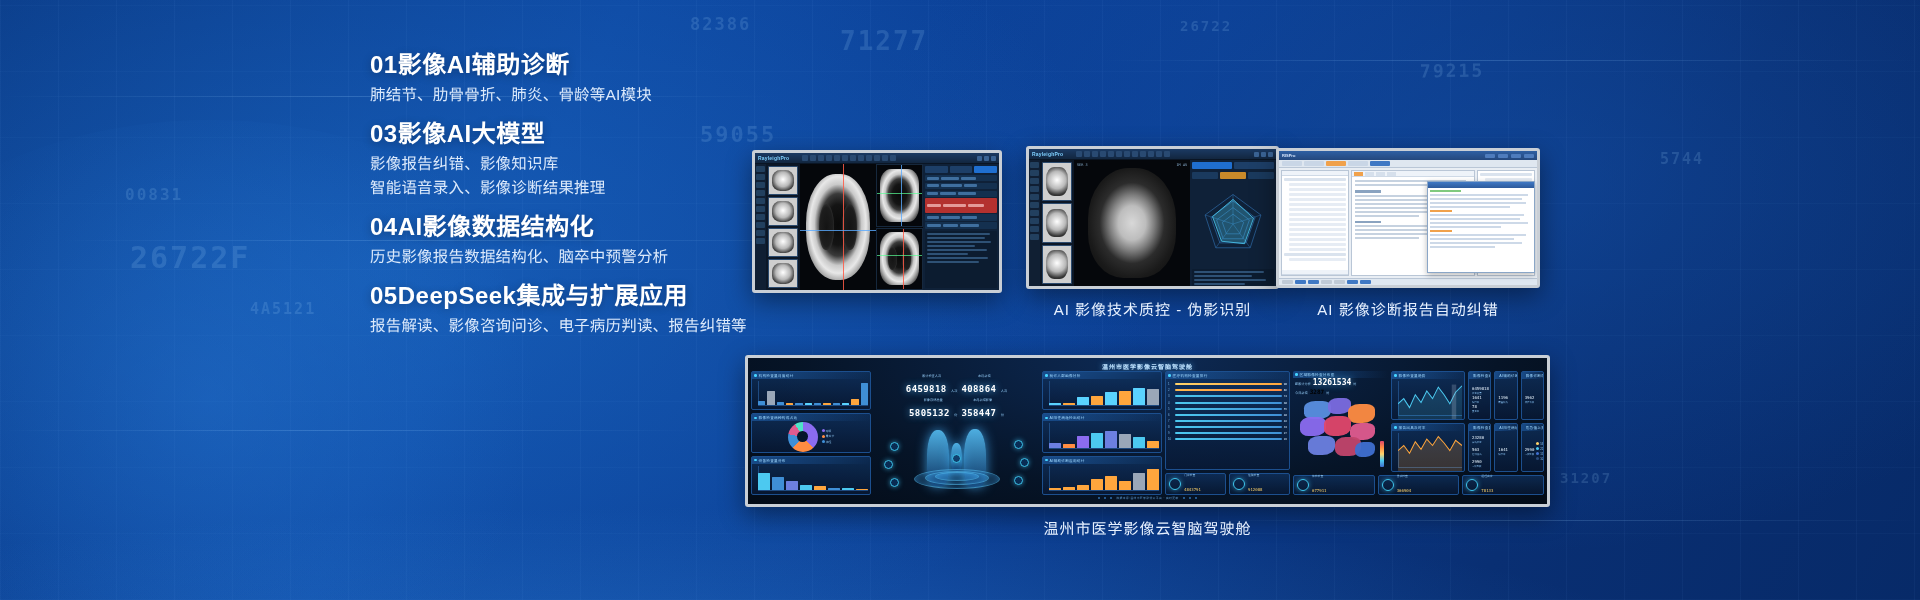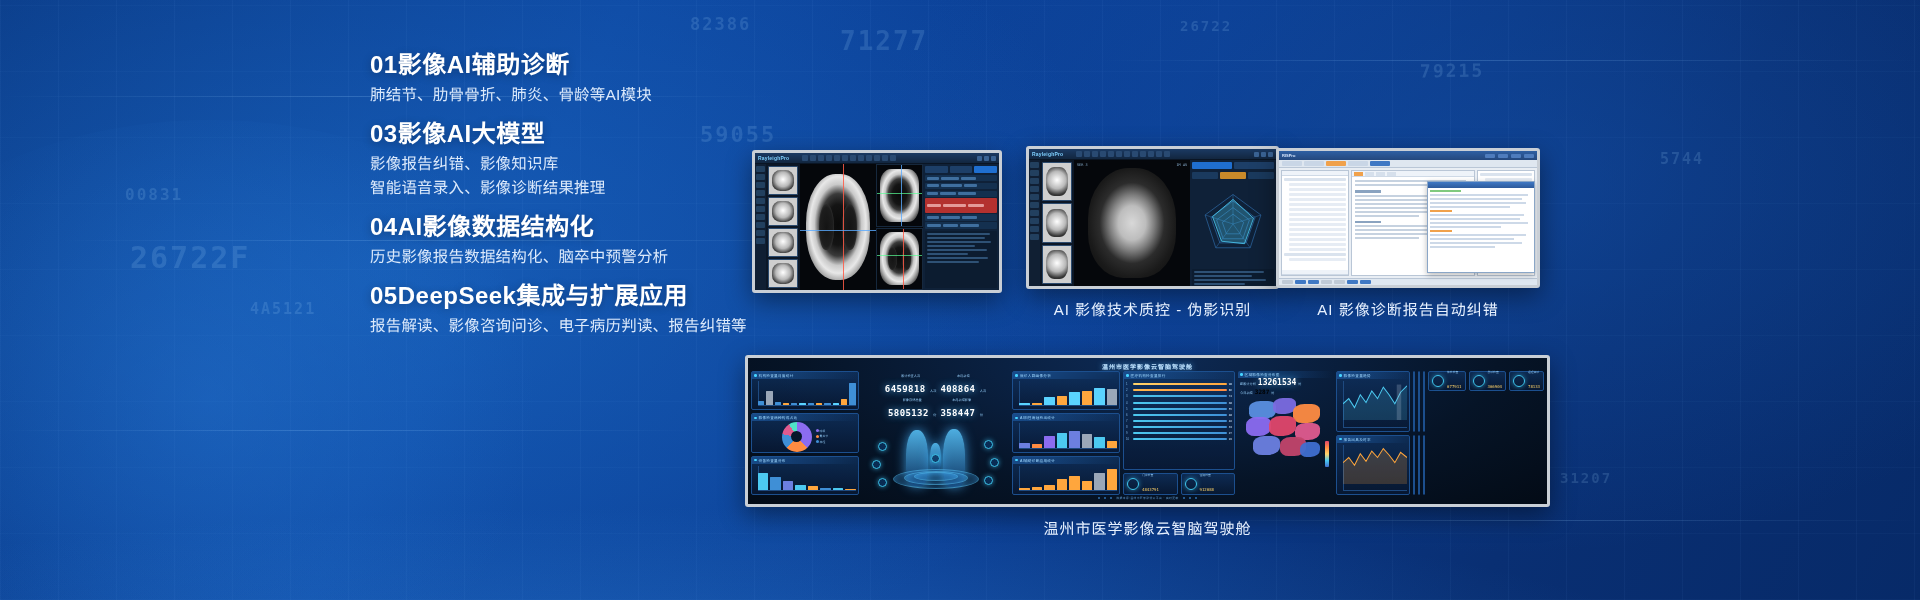--- a/index.html
+++ b/index.html
@@ -215,21 +215,21 @@
     background: linear-gradient(90deg, rgba(30,92,165,.65), rgba(12,40,82,0));
   }
   .p-dot { width:2.5px; height:2.5px; background:#45d3ff; border-radius:50%; display:block; }
   .p-ttl { font-size:3.6px; color:#9fd8ff; letter-spacing:.3px; white-space:nowrap; }
   .p-bd { flex:1; padding:2px; min-height:0; position:relative; }
 
   .col-a { width:120px; display:flex; flex-direction:column; gap:3px; }
   .col-b { width:165px; display:flex; flex-direction:column; gap:3px; }
   .col-c { width:120px; display:flex; flex-direction:column; gap:3px; }
   .col-d { width:125px; display:flex; flex-direction:column; gap:3px; }
-  .col-e { flex:1; display:flex; gap:3px; }
+  .col-e { flex:1; display:flex; flex-direction:column; gap:3px; }
 
   .kpi-strip { display:flex; gap:4px; justify-content:center; padding-top:2px; }
   .kpi { text-align:center; }
   .kpi .lab { font-size:3.2px; color:#8fc6f0; display:block; }
   .kpi .val {
     font-size:9px; color:#fff; font-family:"DejaVu Sans Mono",monospace;
     font-weight:700; letter-spacing:.4px; text-shadow:0 0 7px rgba(90,190,255,.9);
   }
   .kpi .unit { font-size:3.2px; color:#8fc6f0; }
 

